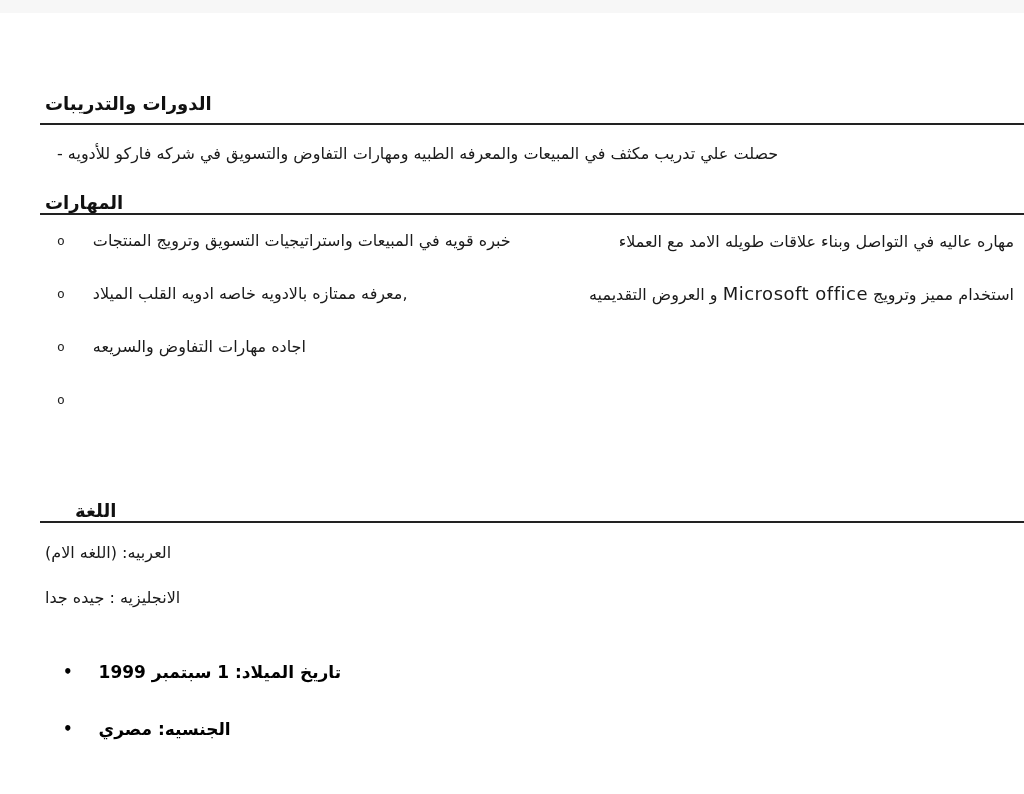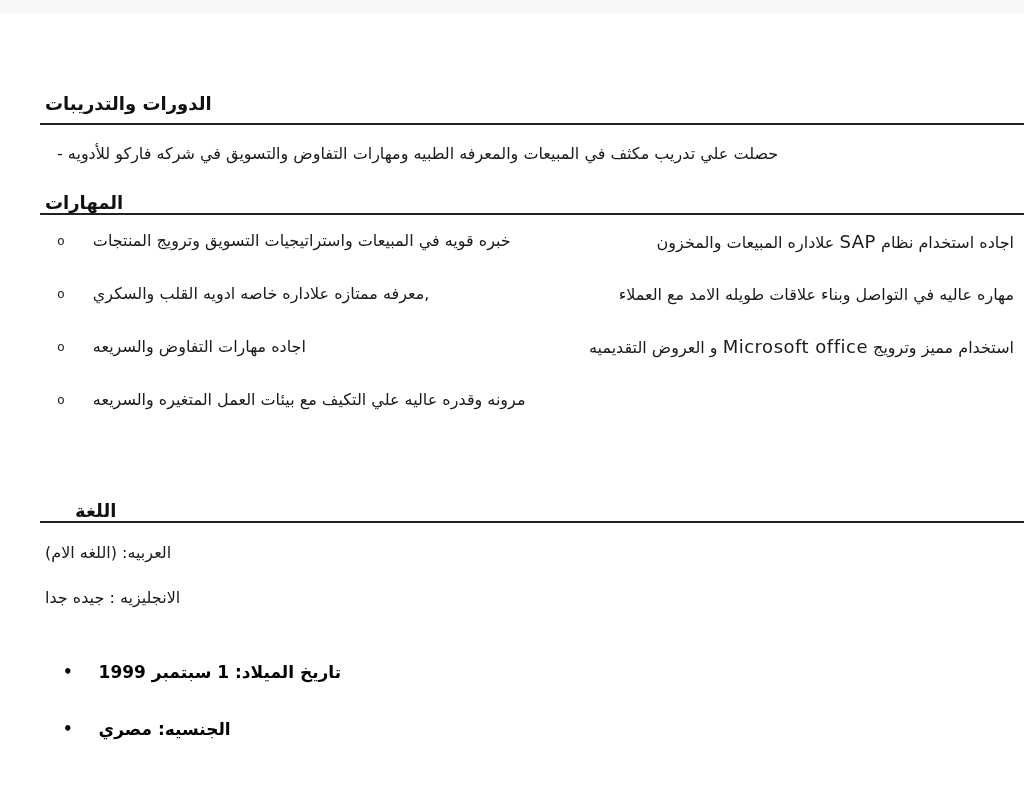--- a/index.html
+++ b/index.html
@@ -123,38 +123,32 @@
   <hr class="rule">
 
   <div class="skills">
     <div class="skills-left">
       <div class="skill-item">
         <span class="obullet">o</span>
         <span class="rtl-run">خبره قويه في المبيعات واستراتيجيات التسويق وترويج المنتجات</span>
       </div>
       <div class="skill-item">
         <span class="obullet">o</span>
-        <span class="rtl-run">,معرفه ممتازه علاداره  خاصه ادويه القلب والسكري</span>
+        <span class="rtl-run">,معرفه ممتازه بالادويه  خاصه ادويه القلب الميلاد</span>
       </div>
       <div class="skill-item">
         <span class="obullet">o</span>
         <span class="rtl-run">اجاده مهارات التفاوض والسريعه</span>
       </div>
       <div class="skill-item">
         <span class="obullet">o</span>
-        <span class="rtl-run">مرونه وقدره عاليه علي التكيف مع بيئات العمل المتغيره والسريعه</span>
       </div>
     </div>
 
     <div class="skills-right">
-      <div class="rskill">
-        <span>اجاده استخدام نظام</span>
-        <span class="latin-run">SAP</span>
-        <span>علاداره المبيعات والمخزون</span>
-      </div>
       <div class="rskill">
         <span>مهاره عاليه في التواصل وبناء علاقات طويله الامد مع العملاء</span>
       </div>
       <div class="rskill">
         <span>استخدام مميز وترويج</span>
         <span class="latin-run">Microsoft office</span>
         <span>و العروض التقديميه</span>
       </div>
     </div>
   </div>

